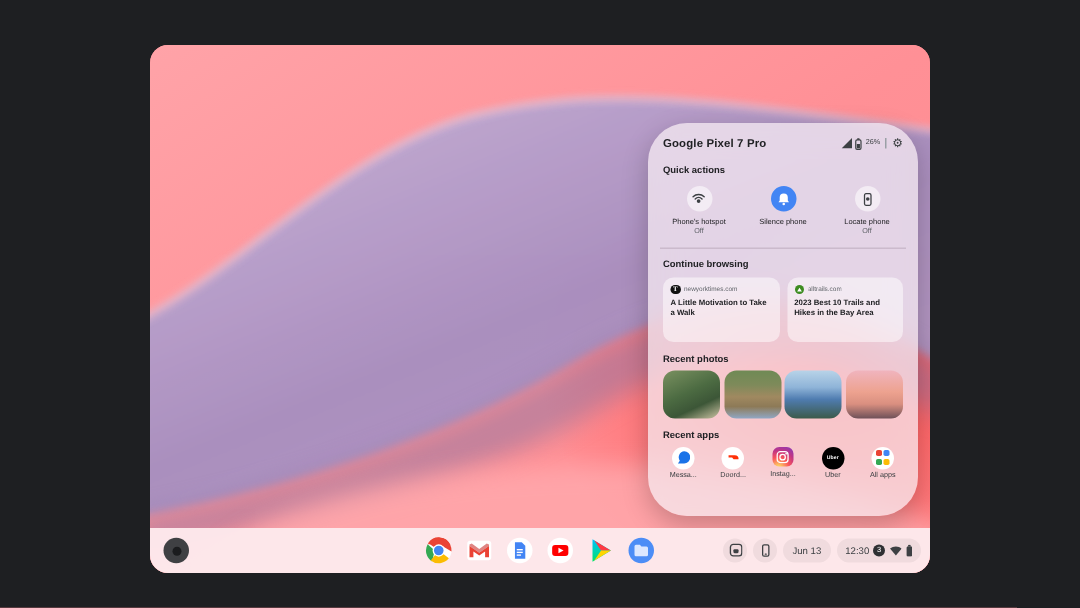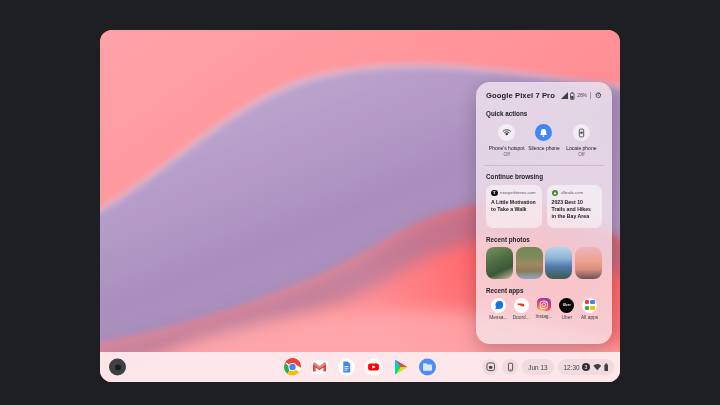--- a/index.html
+++ b/index.html
@@ -9,22 +9,22 @@
 
   
   .screen {
     position:absolute; left:100px; top:30px; width:520px; height:352px;
     border-radius:12px; overflow:hidden; background:#ff9096;
   }
   .wallpaper { position:absolute; inset:0; width:100%; height:100%; }
 
   
   .phone-hub {
-    position:absolute; right:8px; top:52px; width:136px; height:262px;
-    border-radius:14px; background:rgba(246,236,241,0.74);
+    position:absolute; right:8px; top:52px; width:180px; height:262px;
+    border-radius:26px; background:rgba(246,236,241,0.74);
     backdrop-filter: blur(10px) saturate(1.15);
     -webkit-backdrop-filter: blur(10px) saturate(1.15);
     box-shadow:0 6px 18px rgba(0,0,0,0.22);
     padding:9px 10px 8px; color:#202124;
   }
   .ph-header { display:flex; align-items:center; justify-content:space-between; }
   .ph-title { font-size:7.6px; font-weight:bold; letter-spacing:.1px; }
   .ph-status { display:flex; align-items:center; gap:2.5px; }
   .ph-batt-pct { font-size:4.8px; color:#3c4043; }
   .ph-div { width:1px; height:7px; background:#9aa0a6; margin:0 1px; }

